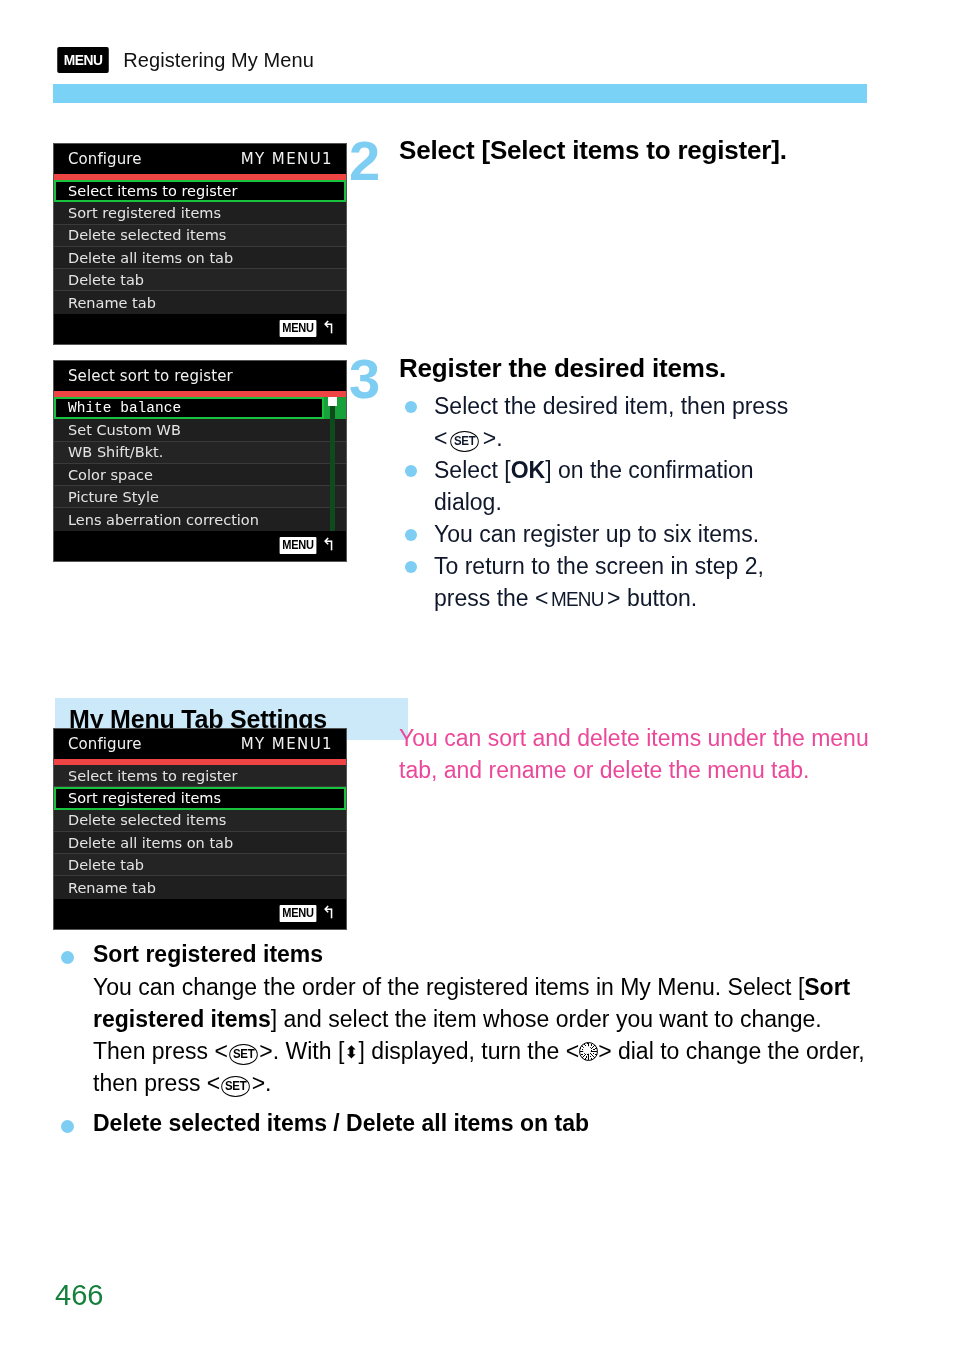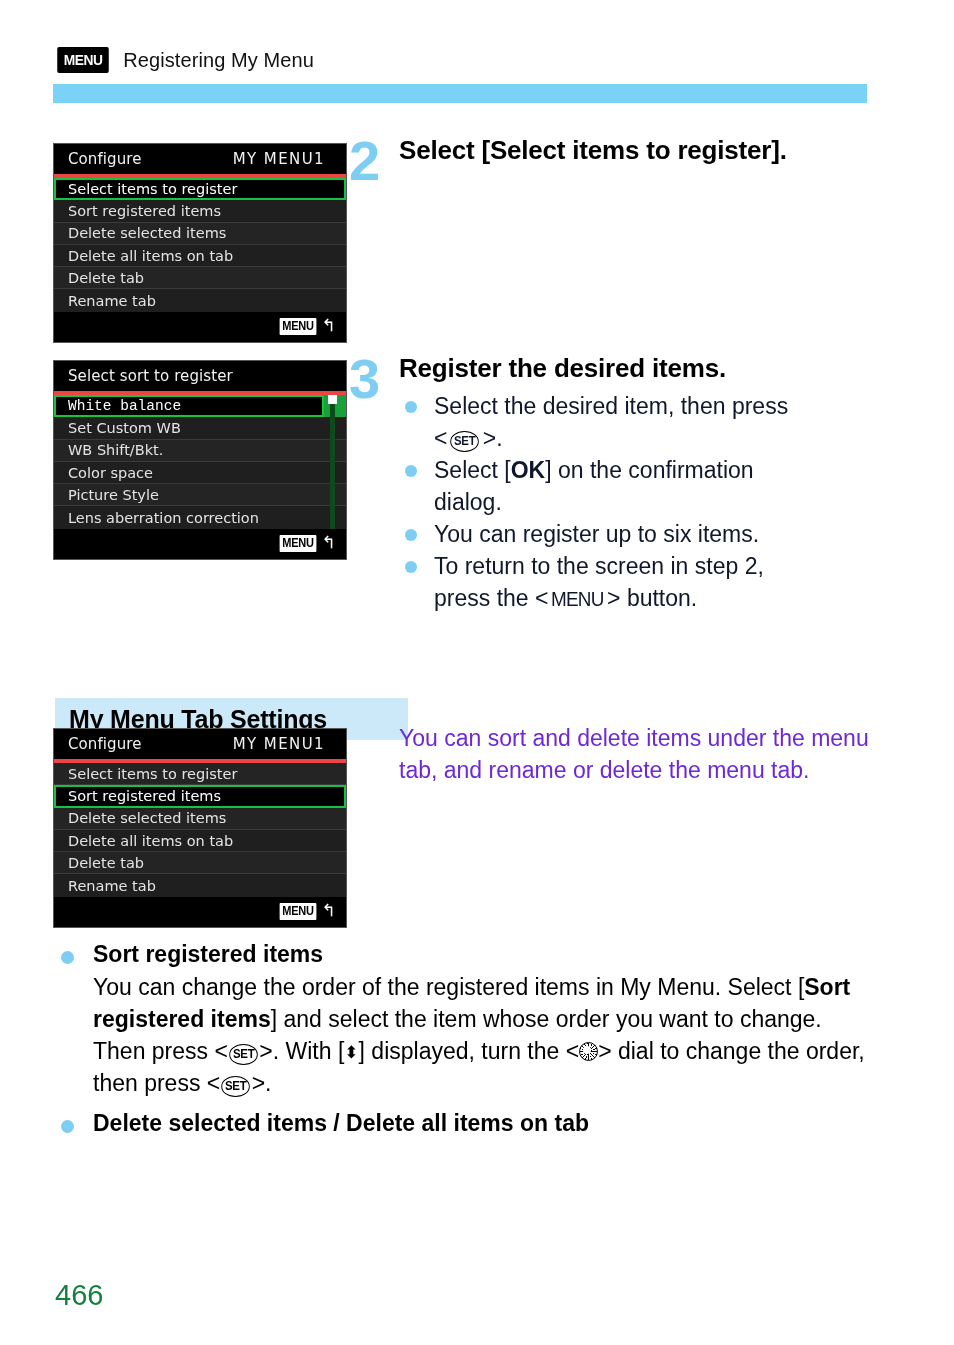--- a/index.html
+++ b/index.html
@@ -169,22 +169,22 @@
     font-family: "DejaVu Sans", sans-serif;
     overflow: hidden;
   }
   .cam-titlebar {
     position: relative;
     height: 30px;
     background: #000;
     display: flex;
     align-items: center;
     justify-content: space-between;
-    padding: 0 21px 0 14px;
-    border-bottom: 4px solid #ef4444;
+    padding: 0 13px 0 14px;
+    border-bottom: 6px solid #ef4444;
   }
   .cam-titlebar .cam-title {
     color: #f2f2f2;
     font-size: 15px;
     letter-spacing: 0.1px;
   }
   .cam-titlebar .cam-tab {
     color: #f2f2f2;
     font-size: 15px;
     letter-spacing: 1.4px;
@@ -262,21 +262,21 @@
     left: 0; right: 0;
     height: 22.3px;
     background: #18a03a;
   }
 
   
   .para {
     position: absolute;
     font-size: 23px;
     line-height: 32px;
-    color: #6d28d9;
+    color: #ec4899;
   }
   .topic {
     position: absolute;
   }
   .topic .topic-dot {
     position: absolute;
     left: 6px;
     top: 13px;
     width: 13px;
     height: 13px;

